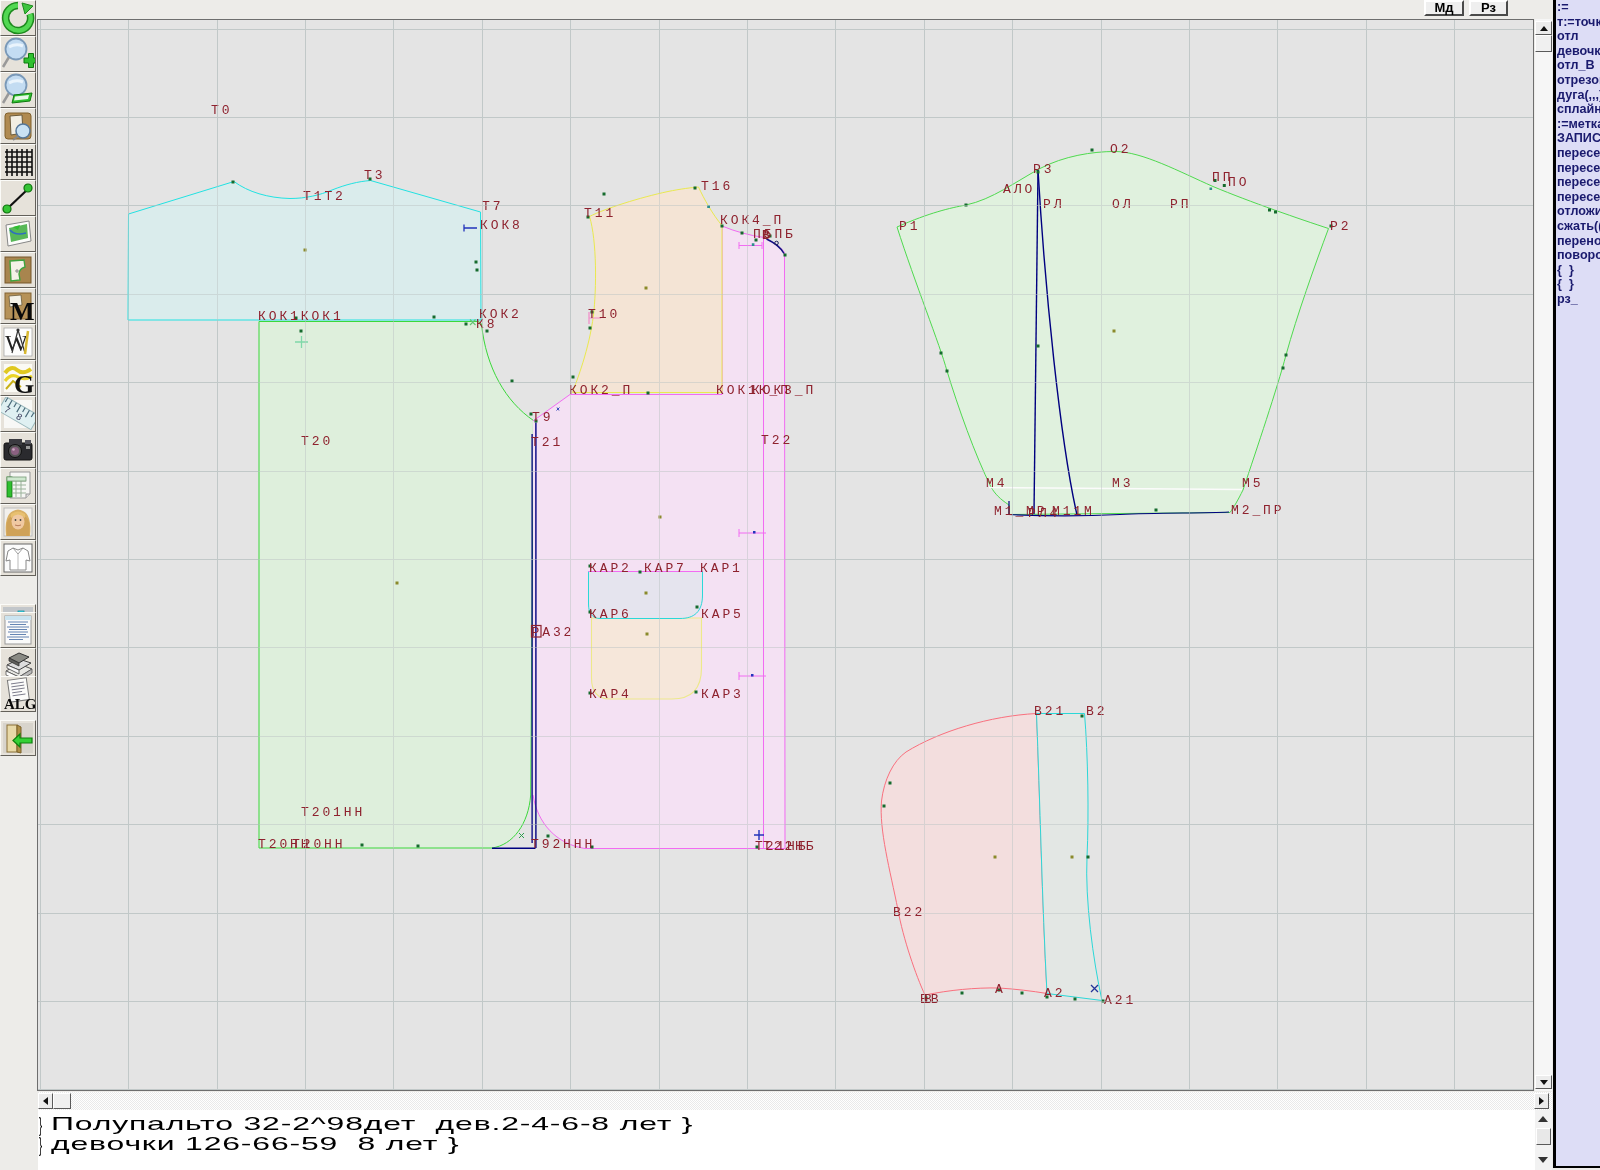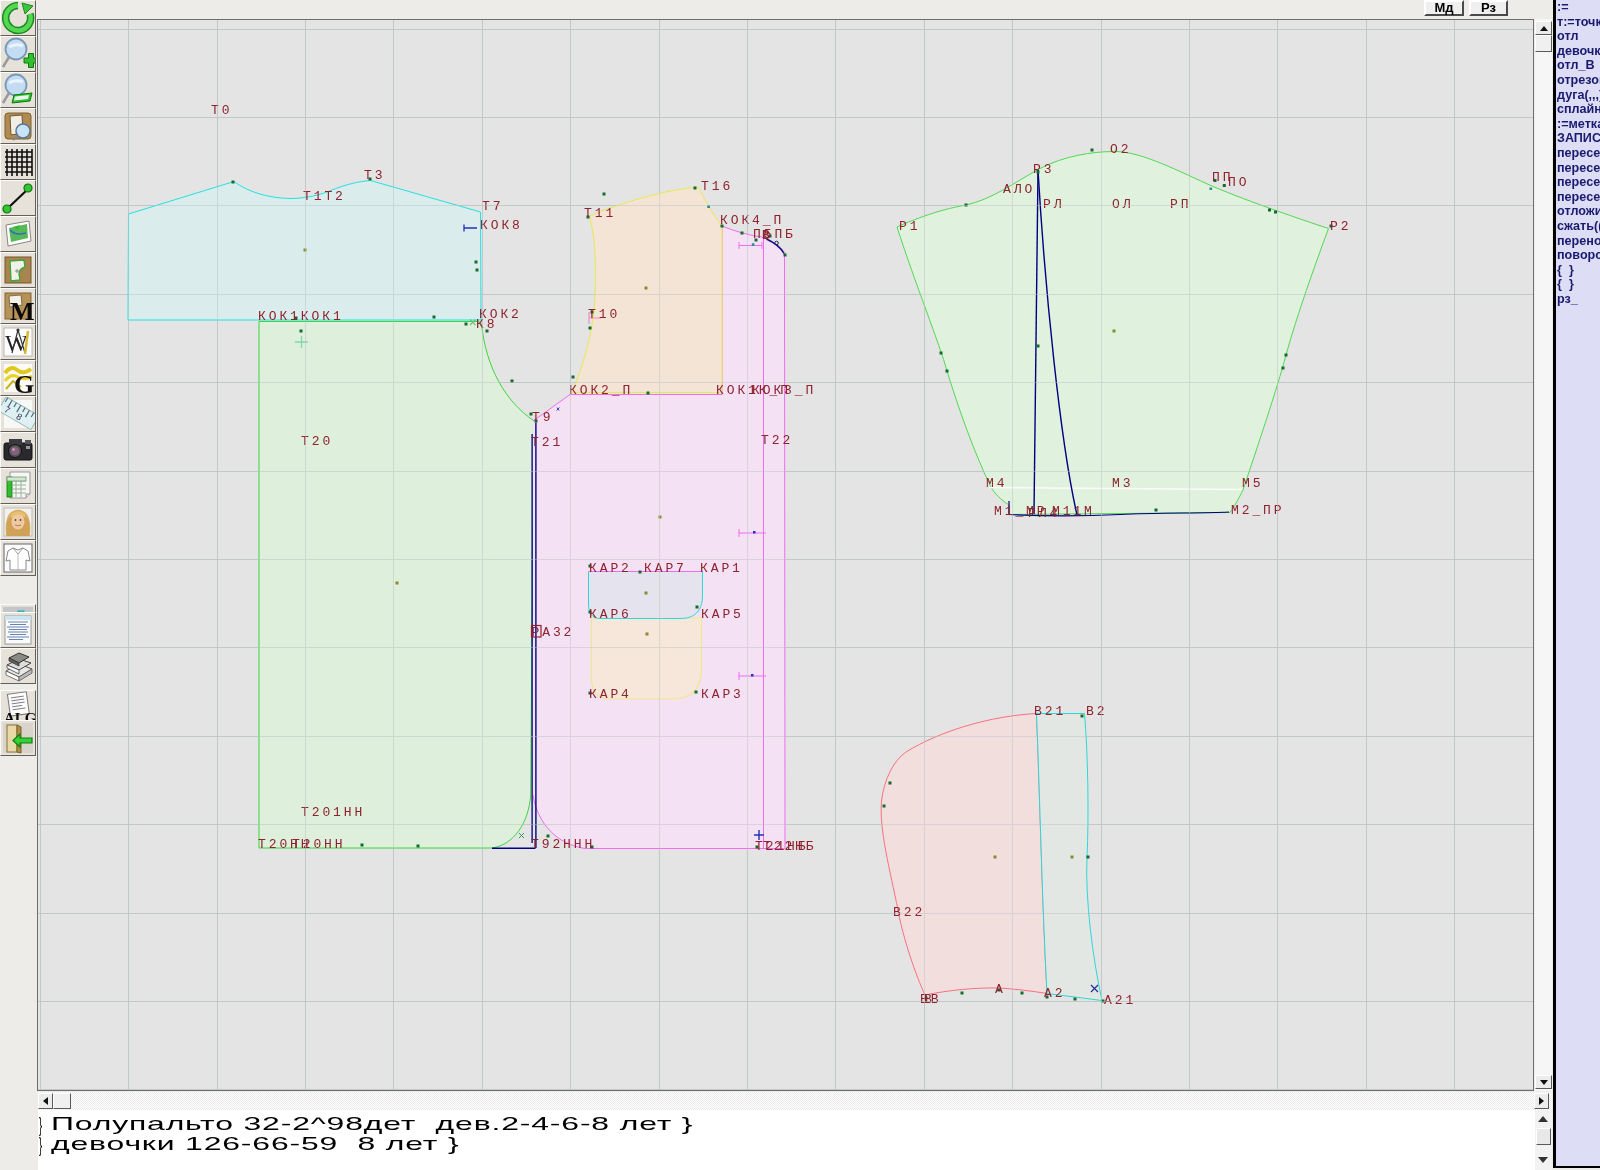--- a/index.html
+++ b/index.html
@@ -208,21 +208,21 @@
         <path d="M5 22 L18 15 L31 20 L18 28 Z" fill="#E8E8E4" stroke="#555" stroke-width="1"></path>
         <path d="M5 22 L5 26 L18 32 L18 28 Z" fill="#FFF" stroke="#555" stroke-width="0.8"></path>
         <path d="M18 28 L31 20 L31 24 L18 32 Z" fill="#BBB" stroke="#555" stroke-width="0.8"></path>
         <path d="M6 16 L18 10 L30 14 L18 21 Z" fill="#DDD" stroke="#444" stroke-width="1"></path>
         <path d="M6 16 L6 19 L18 25 L18 21 Z" fill="#F8F8F8" stroke="#444" stroke-width="0.8"></path>
         <path d="M8 9 L18 4 L28 8 L18 14 Z" fill="#8A8A84" stroke="#333" stroke-width="1"></path>
         <path d="M8 9 L8 12 L18 17 L18 14 Z" fill="#60605C" stroke="#333" stroke-width="0.8"></path>
       </svg>
     </div>
 
-<div class="tb" style="top:690px">
+<div class="tb" style="top:676px">
       <svg width="34" height="34" viewBox="0 0 34 34">
         <g transform="rotate(-8 17 14)">
           <rect x="8" y="2" width="19" height="22" fill="#FCFCFA" stroke="#777" stroke-width="1"></rect>
           <g stroke="#667" stroke-width="0.8">
             <path d="M11 6h13M11 9h13M11 12h13M11 15h10M11 18h13"></path>
           </g>
         </g>
         <text x="3" y="32" font-family="Liberation Serif,serif" font-size="15" font-weight="bold" fill="#0A0A0A">ALG</text>
       </svg>
     </div>

